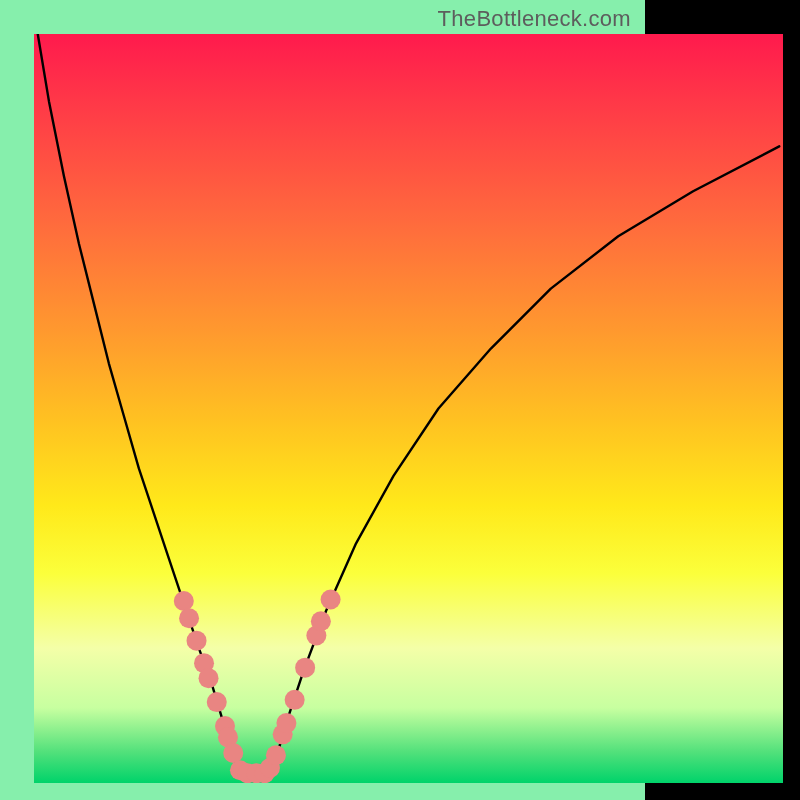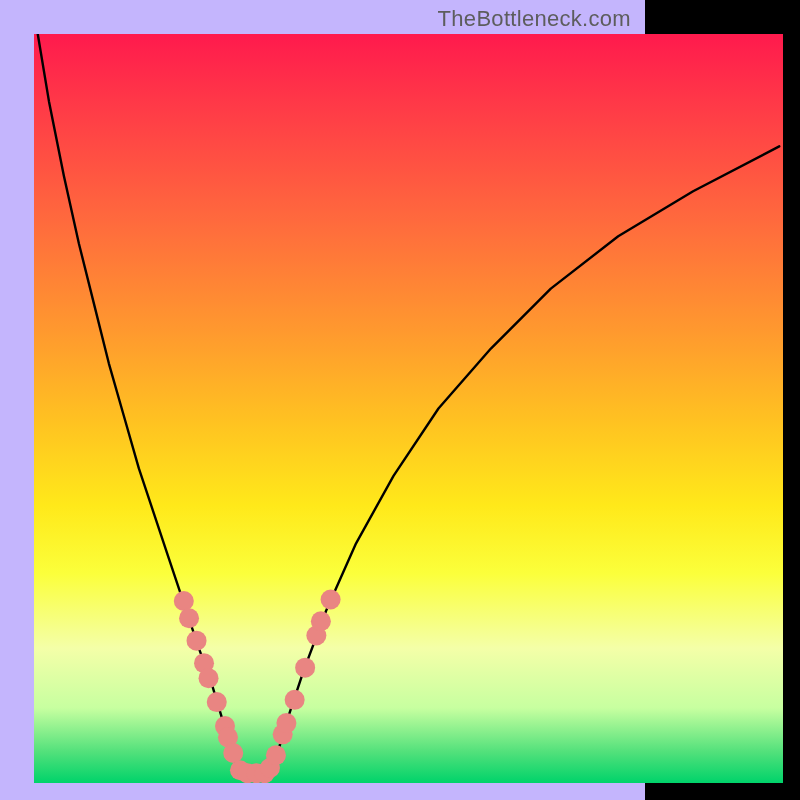--- a/index.html
+++ b/index.html
@@ -8,21 +8,21 @@
     width: 800px;
     height: 800px;
     overflow: hidden;
     background: #000;
     font-family: Arial, Helvetica, sans-serif;
   }
   .stage {
     position: relative;
     width: 645px;
     height: 800px;
-    background: #c4b5fd;
+    background: #86efac;
   }
   .plot {
     position: absolute;
     left: 34px;
     top: 34px;
     width: 749px;
     height: 749px;
     overflow: hidden;
     background: linear-gradient(to bottom,
       #ff1a4d 0%,

